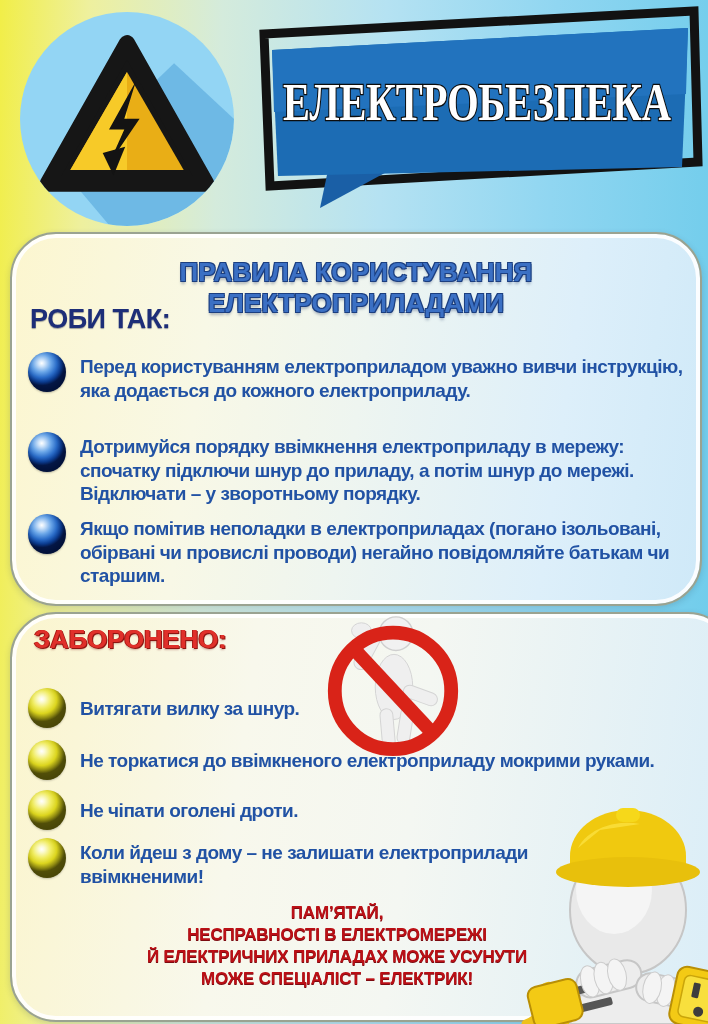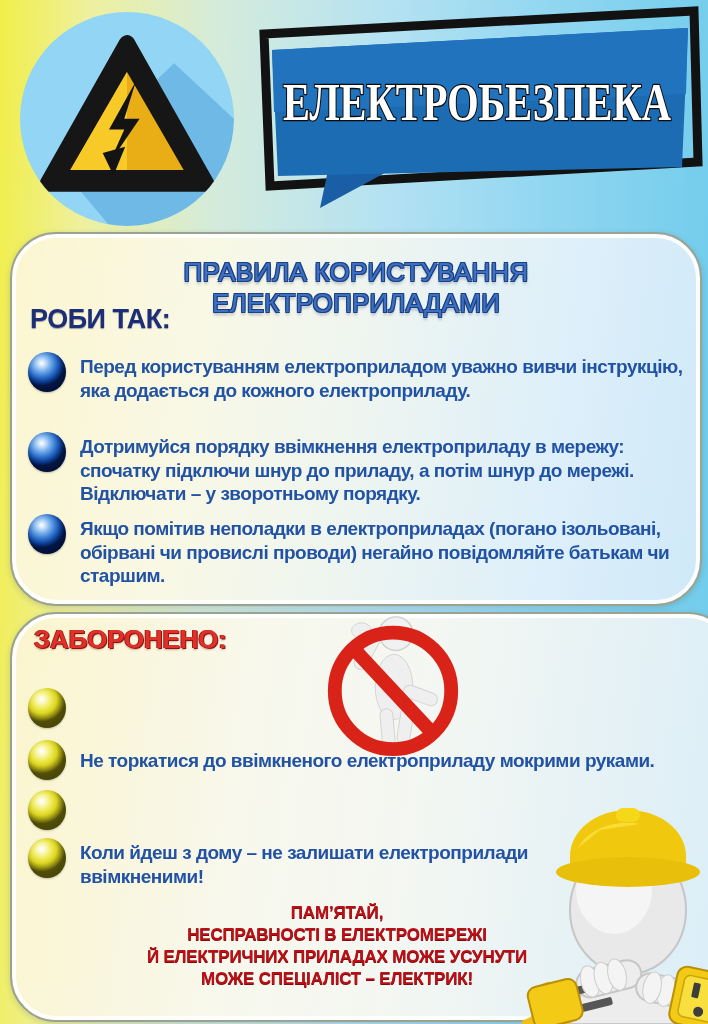--- a/index.html
+++ b/index.html
@@ -32,21 +32,21 @@
     top:232px;height:370px;
     background:linear-gradient(98deg,#fcf6cf 0%,#f8f8e6 28%,#eef5f0 50%,#ddeffa 78%,#cfe9f8 100%);
   }
   .card-forbidden{
     top:612px;height:406px;
     background:linear-gradient(98deg,#fbf5cd 0%,#f8f8ec 32%,#f4f7f2 55%,#d9edf8 100%);
     padding-left:32px;
   }
   .card-title{
     position:absolute;top:6px;left:0;right:0;text-align:center;
-    font-size:26px;font-weight:normal;line-height:1.18;color:#3b70c4;letter-spacing:.2px;
+    font-size:26px;font-weight:bold;line-height:1.18;color:#3b70c4;letter-spacing:.2px;
     text-shadow:-1px -1px 0 #1c3f80,1px -1px 0 #1c3f80,-1px 1px 0 #1c3f80,1px 1px 0 #1c3f80,0 3px 3px rgba(20,40,90,.35);
   }
   .do-label{
     position:absolute;top:70px;left:18px;
     font-size:27px;font-weight:bold;color:#1d2e78;letter-spacing:-.5px;
     text-shadow:0 1px 1px rgba(10,20,60,.4);
   }
   .forbid-label{
     position:absolute;top:10px;left:22px;
     font-size:26px;font-weight:bold;color:#e0302a;letter-spacing:-.2px;
@@ -131,27 +131,29 @@
       <ellipse cx="90" cy="80" rx="19" ry="33" fill="#efefef" stroke="#d4d4d4"></ellipse>
       <rect x="100" y="76" width="36" height="13" rx="6.5" transform="rotate(20 100 82)" fill="#efefef" stroke="#d4d4d4"></rect>
       <rect x="77" y="102" width="13" height="40" rx="6.5" transform="rotate(-5 83 122)" fill="#efefef" stroke="#d4d4d4"></rect>
       <rect x="95" y="100" width="13" height="38" rx="6.5" transform="rotate(9 101 119)" fill="#efefef" stroke="#d4d4d4"></rect>
       <circle cx="89" cy="84" r="59" fill="none" stroke="#d92318" stroke-width="14"></circle>
       <line x1="49" y1="41" x2="130" y2="128" stroke="#d92318" stroke-width="14"></line>
     </svg>
 
     <div class="rule-row" style="top:74px">
       <span class="sphere yellow"></span>
+      <div class="rule-text mid">Витягати вилку за шнур.</div>
     </div>
     <div class="rule-row" style="top:126px">
       <span class="sphere yellow"></span>
       <div class="rule-text mid">Не торкатися до ввімкненого електроприладу мокрими руками.</div>
     </div>
     <div class="rule-row" style="top:176px">
       <span class="sphere yellow"></span>
+      <div class="rule-text mid">Не чіпати оголені дроти.</div>
     </div>
     <div class="rule-row" style="top:224px">
       <span class="sphere yellow"></span>
       <div class="rule-text w540">Коли йдеш з дому – не залишати електроприлади ввімкненими!</div>
     </div>
 
     <div class="reminder">
       <div>ПАМ’ЯТАЙ,</div>
       <div>НЕСПРАВНОСТІ В ЕЛЕКТРОМЕРЕЖІ</div>
       <div>Й ЕЛЕКТРИЧНИХ ПРИЛАДАХ МОЖЕ УСУНУТИ</div>

